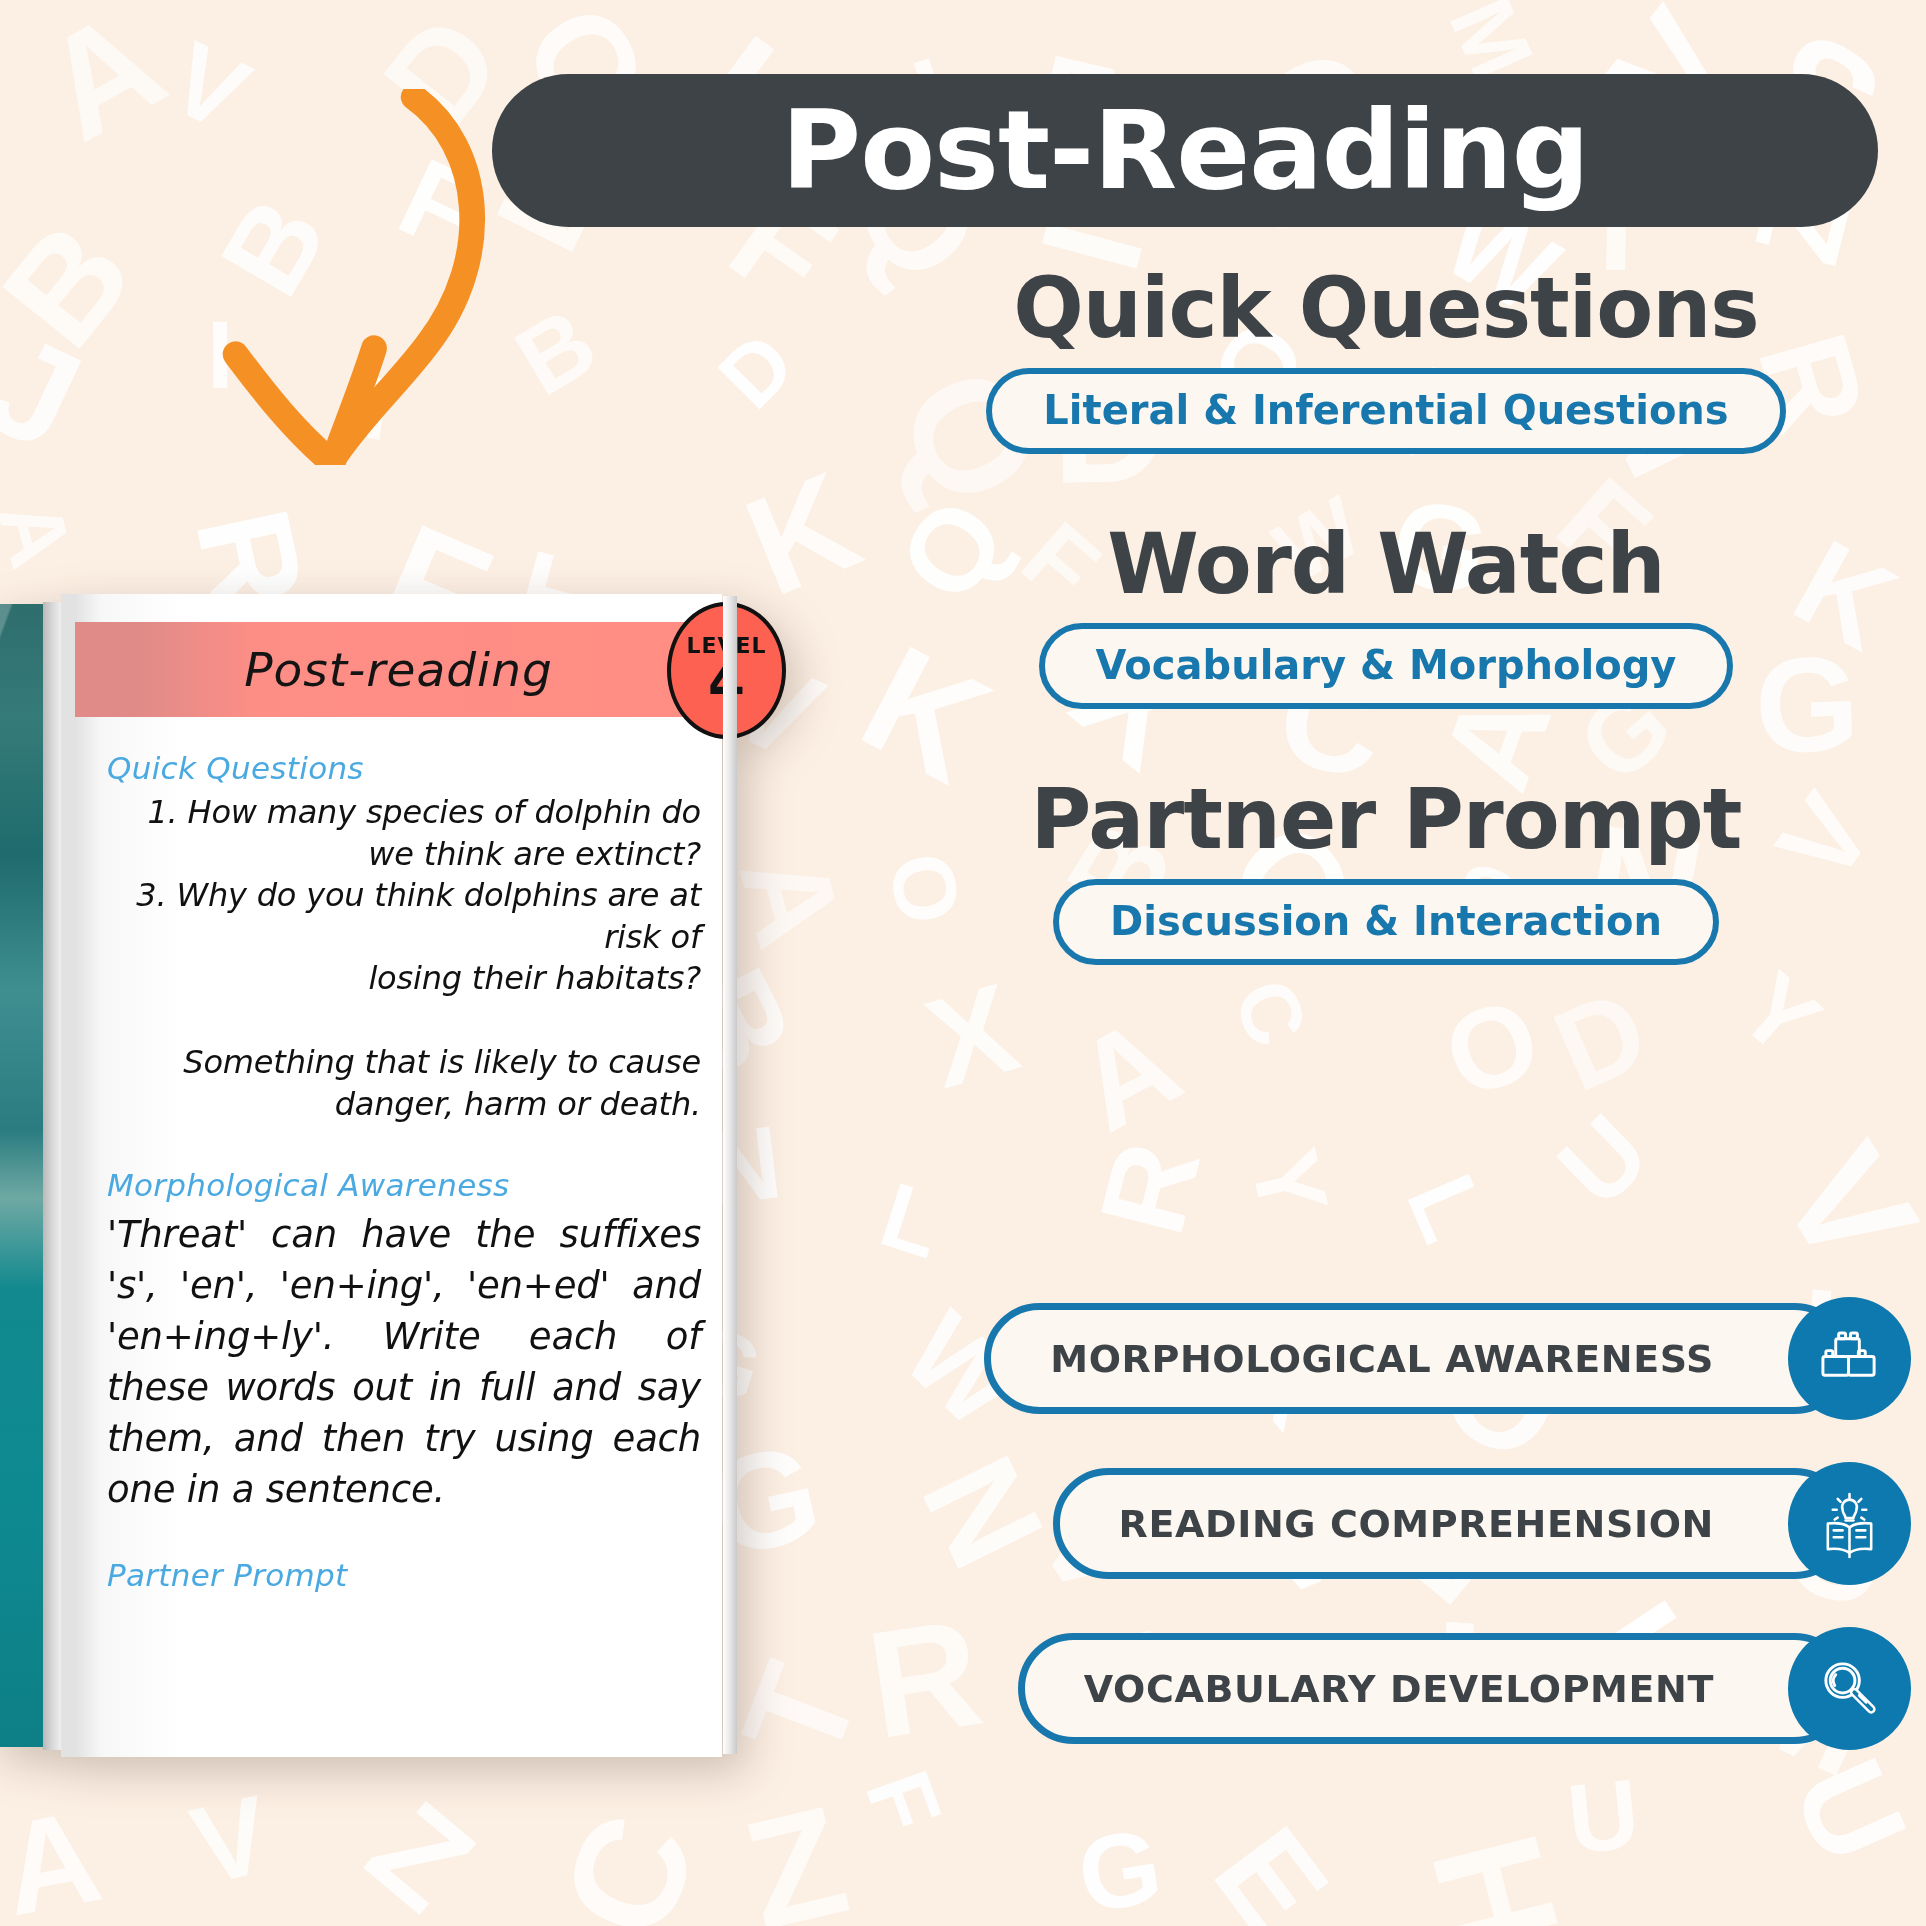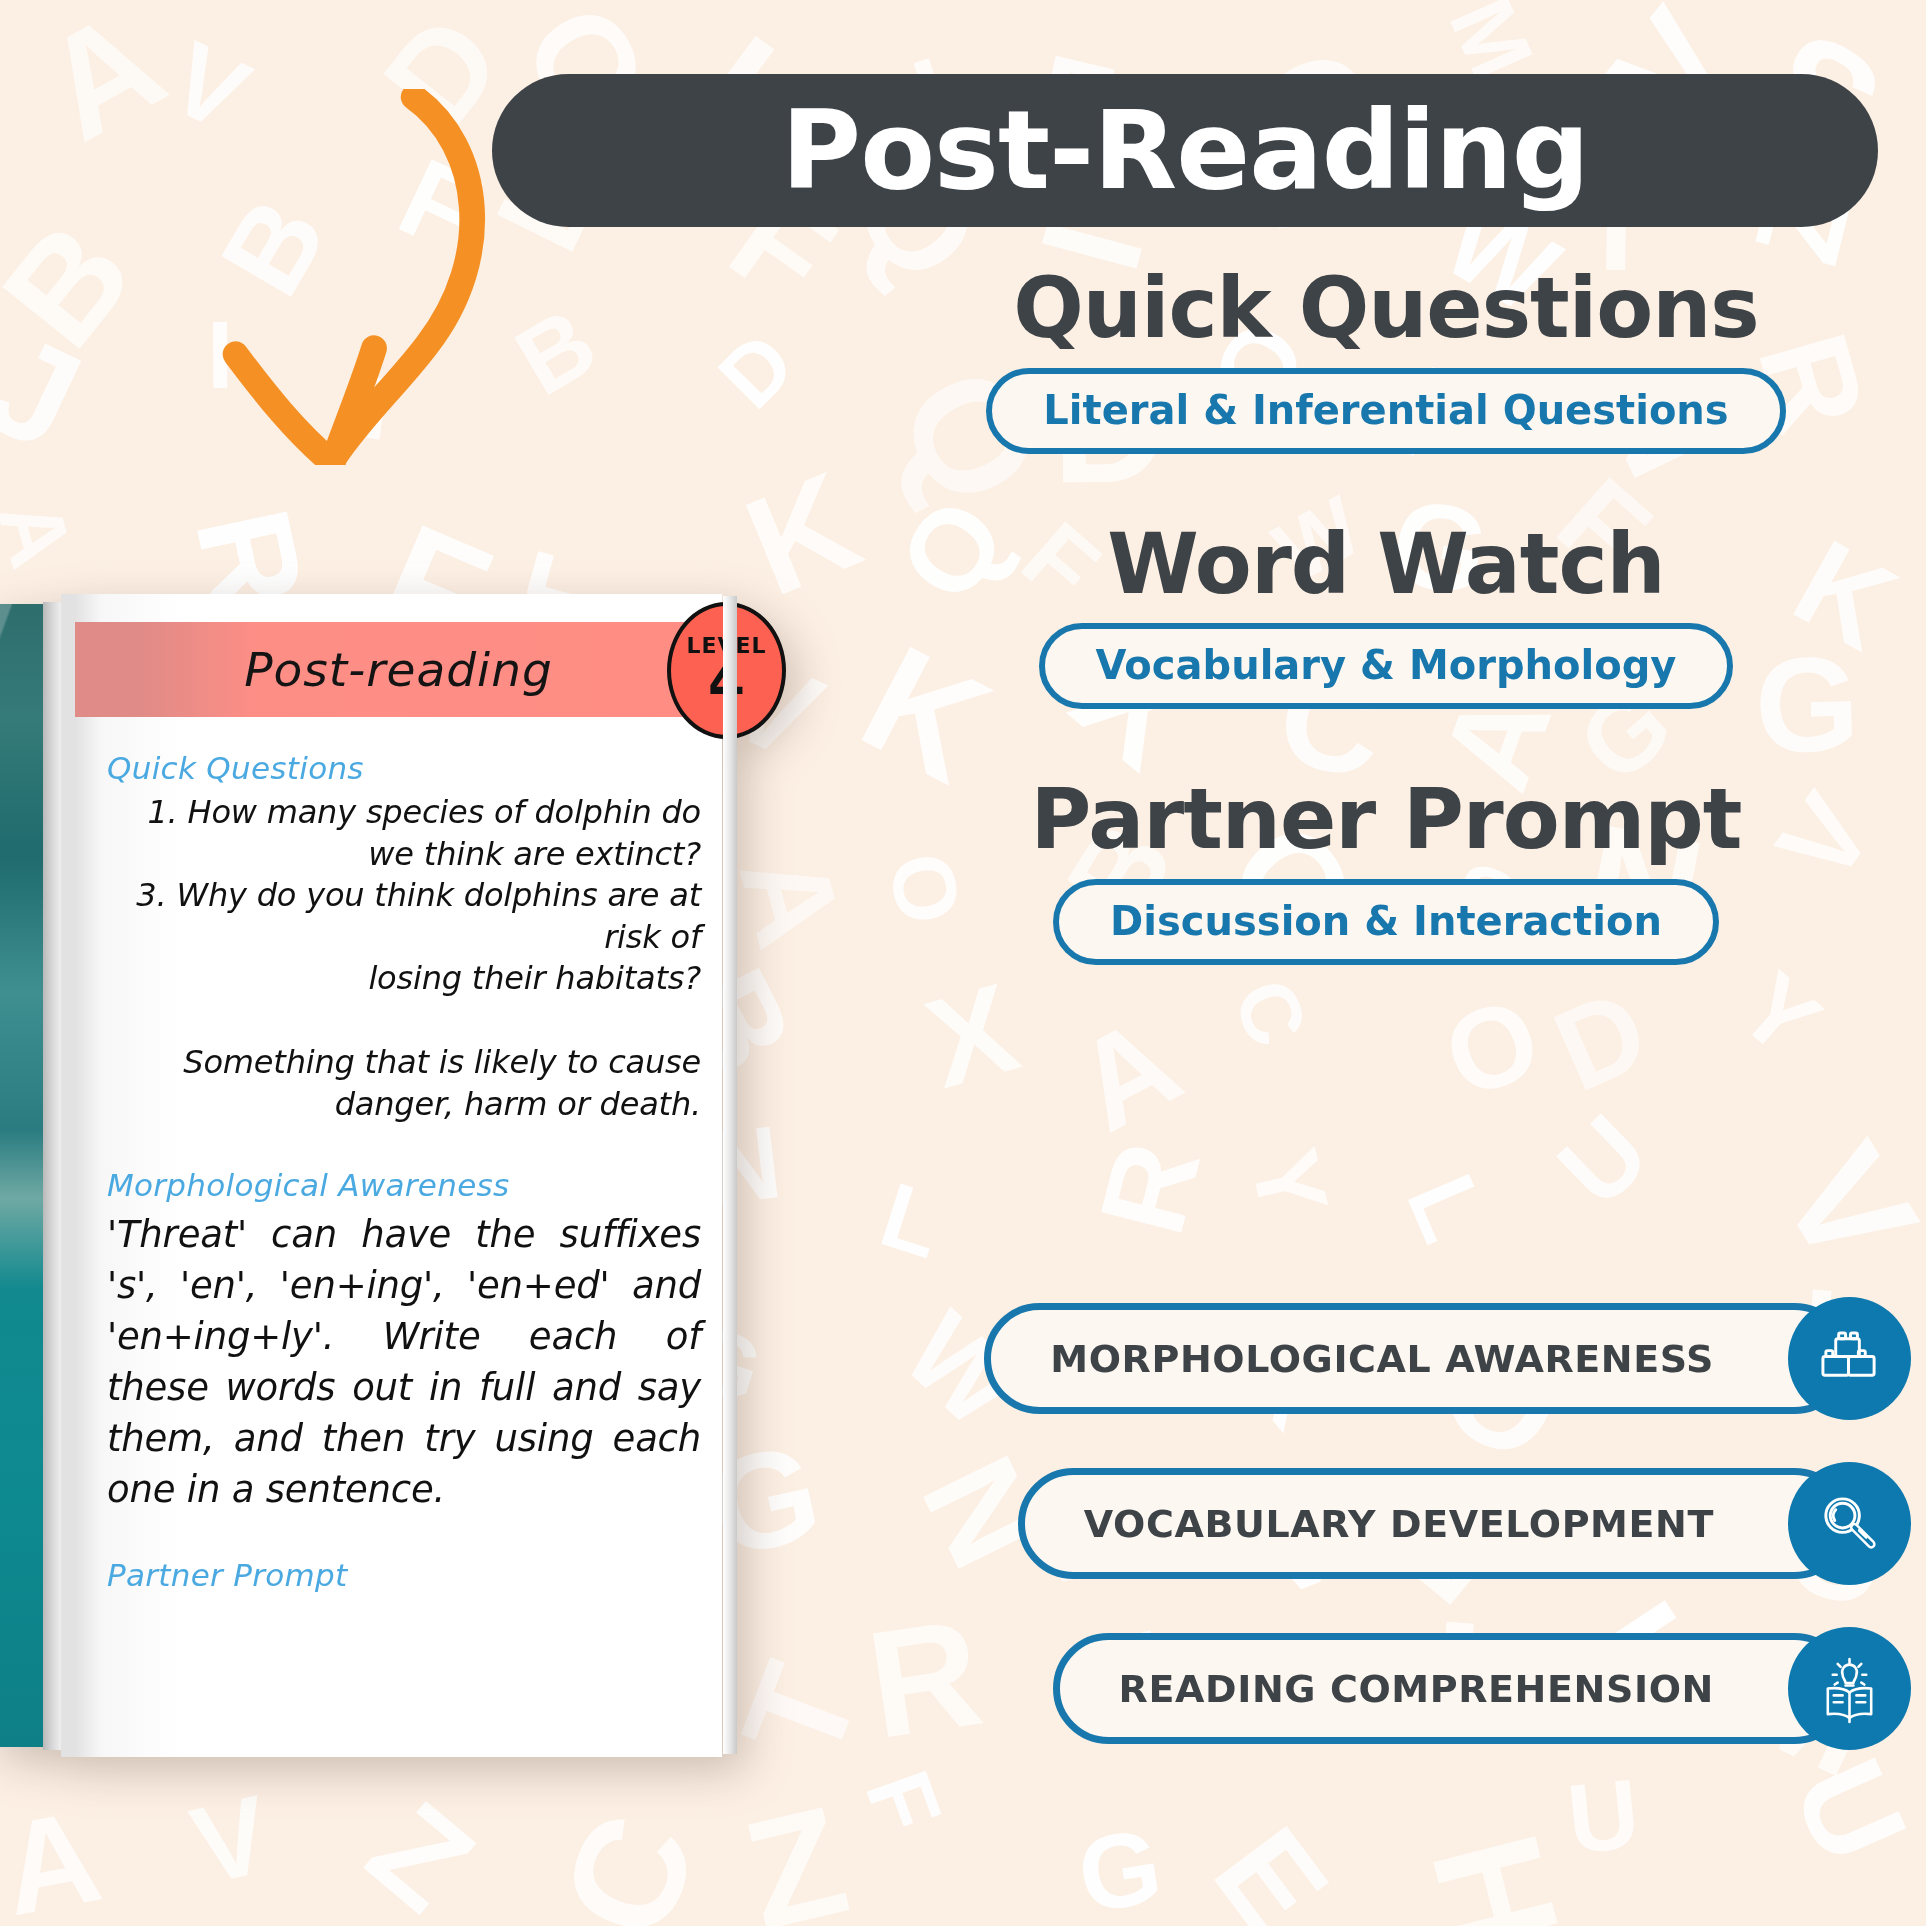--- a/index.html
+++ b/index.html
@@ -488,54 +488,54 @@
             <rect x="13" y="24" width="7" height="6" rx="1.5"></rect>
             <rect x="36" y="30" width="26" height="19" rx="2"></rect>
             <rect x="46" y="24" width="7" height="6" rx="1.5"></rect>
           </g>
         </svg>
       </div>
     </div>
 
     <div class="icon-pill">
       <div class="pill-body">
+        <span class="pill-label">READING COMPREHENSION</span>
+      </div>
+      <div class="icon-circle">
+        <svg width="73" height="71" viewBox="0 0 74 72">
+          <g fill="none" stroke="#ffffff" stroke-width="2.6" stroke-linecap="round" stroke-linejoin="round">
+            <path d="M30 22 a7.5 7.5 0 1 1 14 0 c0 4-3 5.5-3 8.5 h-8 c0-3-3-4.5-3-8.5 z"></path>
+            <path d="M33 33 h8"></path>
+            <path d="M37 6 v4 M25 11 l3 3 M49 11 l-3 3 M20 22 h4 M50 22 h4 M22 32 l3-2 M52 32 l-3-2"></path>
+            <path d="M37 40 C32 36 24 35 15 36 v26 c9 -1 17 0 22 4 C42 62 50 61 59 62 V36 c-9 -1 -17 0 -22 4 z"></path>
+            <path d="M37 40 v30"></path>
+            <path d="M21 43 h9 M21 50 h9 M44 43 h9 M44 50 h9"></path>
+          </g>
+        </svg>
+      </div>
+    </div>
+
+    <div class="icon-pill">
+      <div class="pill-body">
         <span class="pill-label">VOCABULARY DEVELOPMENT</span>
       </div>
       <div class="icon-circle">
         <svg width="69" height="69" viewBox="0 0 70 70">
           <g fill="none" stroke="#ffffff" stroke-width="3" stroke-linecap="round">
             <circle cx="28" cy="27" r="17"></circle>
             <circle cx="28" cy="27" r="12.5"></circle>
             <path d="M20 32 a9 9 0 0 1 1-11"></path>
             <path d="M40 39 L57 56" stroke-width="9" stroke-linecap="round"></path>
             <path d="M40 39 L57 56" stroke="#0d79ae" stroke-width="4"></path>
             <path d="M45 42 L52 49" stroke-width="3"></path>
           </g>
         </svg>
       </div>
     </div>
 
-    <div class="icon-pill">
-      <div class="pill-body">
-        <span class="pill-label">READING COMPREHENSION</span>
-      </div>
-      <div class="icon-circle">
-        <svg width="73" height="71" viewBox="0 0 74 72">
-          <g fill="none" stroke="#ffffff" stroke-width="2.6" stroke-linecap="round" stroke-linejoin="round">
-            <path d="M30 22 a7.5 7.5 0 1 1 14 0 c0 4-3 5.5-3 8.5 h-8 c0-3-3-4.5-3-8.5 z"></path>
-            <path d="M33 33 h8"></path>
-            <path d="M37 6 v4 M25 11 l3 3 M49 11 l-3 3 M20 22 h4 M50 22 h4 M22 32 l3-2 M52 32 l-3-2"></path>
-            <path d="M37 40 C32 36 24 35 15 36 v26 c9 -1 17 0 22 4 C42 62 50 61 59 62 V36 c-9 -1 -17 0 -22 4 z"></path>
-            <path d="M37 40 v30"></path>
-            <path d="M21 43 h9 M21 50 h9 M44 43 h9 M44 50 h9"></path>
-          </g>
-        </svg>
-      </div>
-    </div>
-
   </div>
 
   <div id="book">
     <div id="book-photo"></div>
     <div id="book-gutter"></div>
     <div id="page">
 
       <div id="page-header">
         <span id="page-header-title">Post-reading</span>
       </div>

